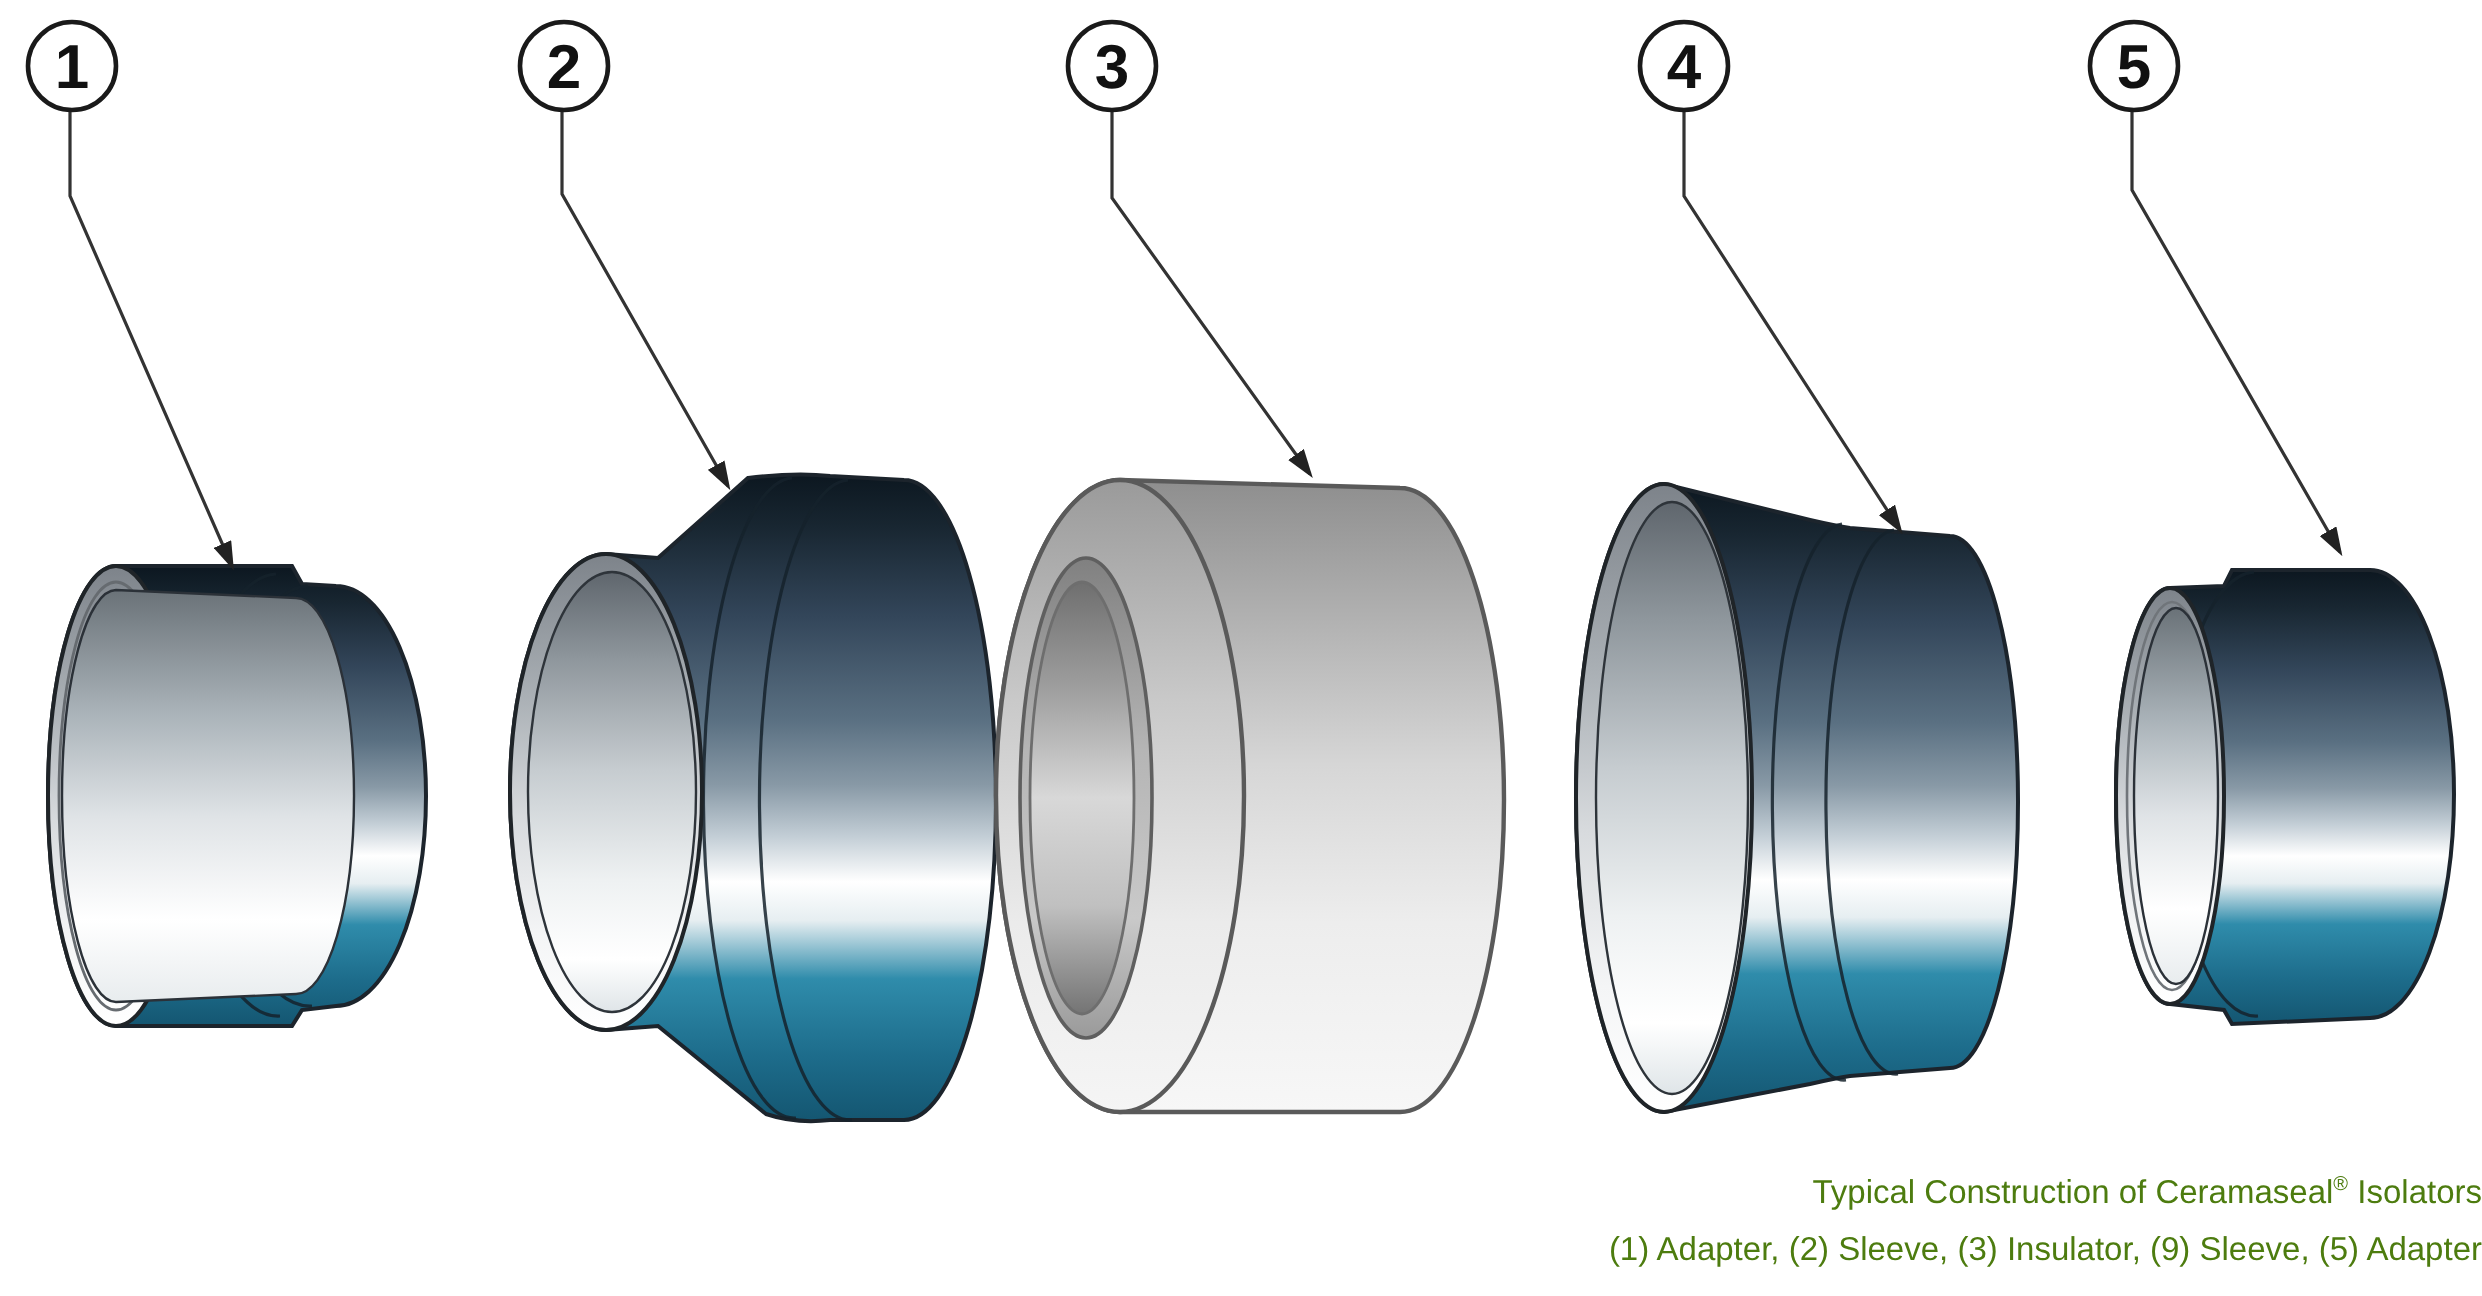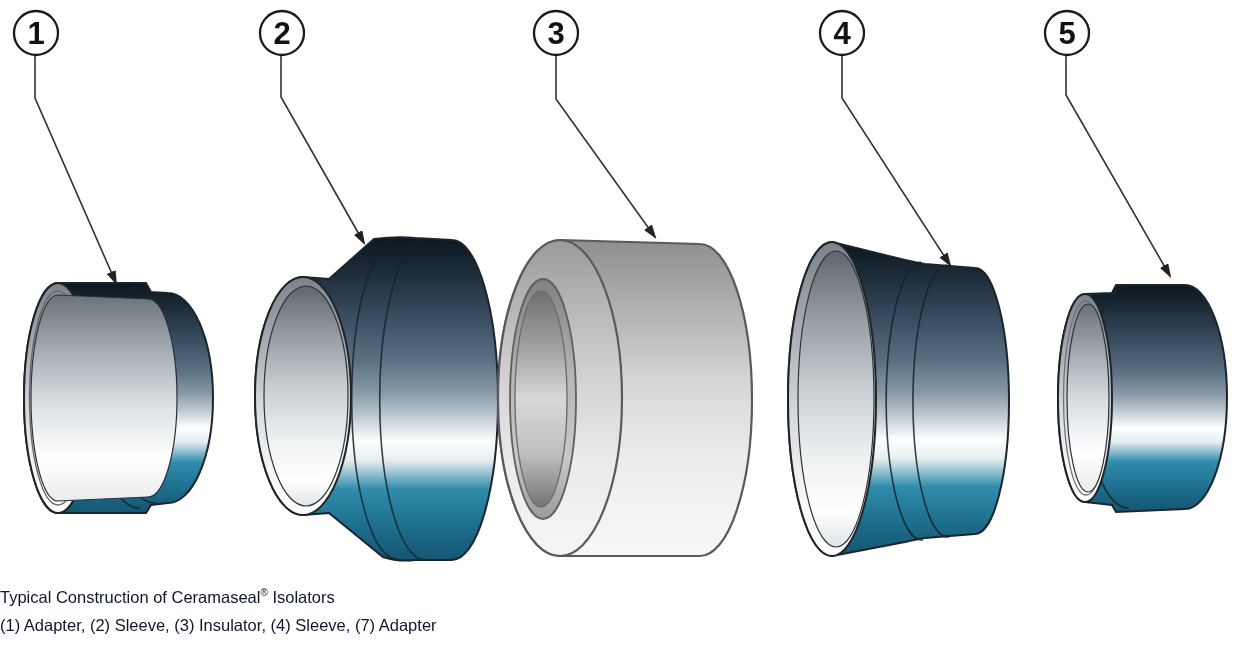--- a/index.html
+++ b/index.html
@@ -10,21 +10,21 @@
     font-family:"Liberation Sans", sans-serif;
     overflow:hidden;
   }
   .stage svg{position:absolute;top:0;left:0;}
   .badge{fill:#ffffff;stroke:#1a1a1a;stroke-width:2.3;}
   .badge-num{font-family:"Liberation Sans",sans-serif;font-size:31px;font-weight:bold;fill:#111111;text-anchor:middle;}
   .leader{fill:none;stroke:#333333;stroke-width:1.6;}
   .groove{fill:none;stroke:#15222c;stroke-width:1.6;opacity:.85;}
   .caption{
     position:absolute;top:579px;left:0;width:100%;
-    text-align:left;color:#0f172a;
+    text-align:right;color:#4d7c0f;
     font-size:16.5px;line-height:28px;
   }
   .caption sup{font-size:10px;}
 </style>
 </head>
 <body>
 
 <div class="stage">
 <svg width="1241" height="648" viewBox="0 0 1241 648">
   <defs>
@@ -157,15 +157,15 @@
   <g>
     <path class="leader" d="M1066,55 L1066,95 L1170,276" marker-end="url(#arrowhead)"></path>
     <circle class="badge" cx="1067" cy="33" r="22"></circle>
     <text class="badge-num" x="1067" y="44">5</text>
   </g>
 </svg>
 
 <div class="caption">
   <div><span>Typical Construction of Ceramaseal</span><sup>®</sup>
     <span>Isolators</span></div>
-  <div>(1) Adapter, (2) Sleeve, (3) Insulator, (4) Sleeve, (7) Adapter</div>
+  <div>(1) Adapter, (2) Sleeve, (3) Insulator, (9) Sleeve, (5) Adapter</div>
 </div>
 </div>
 
 </body></html>

